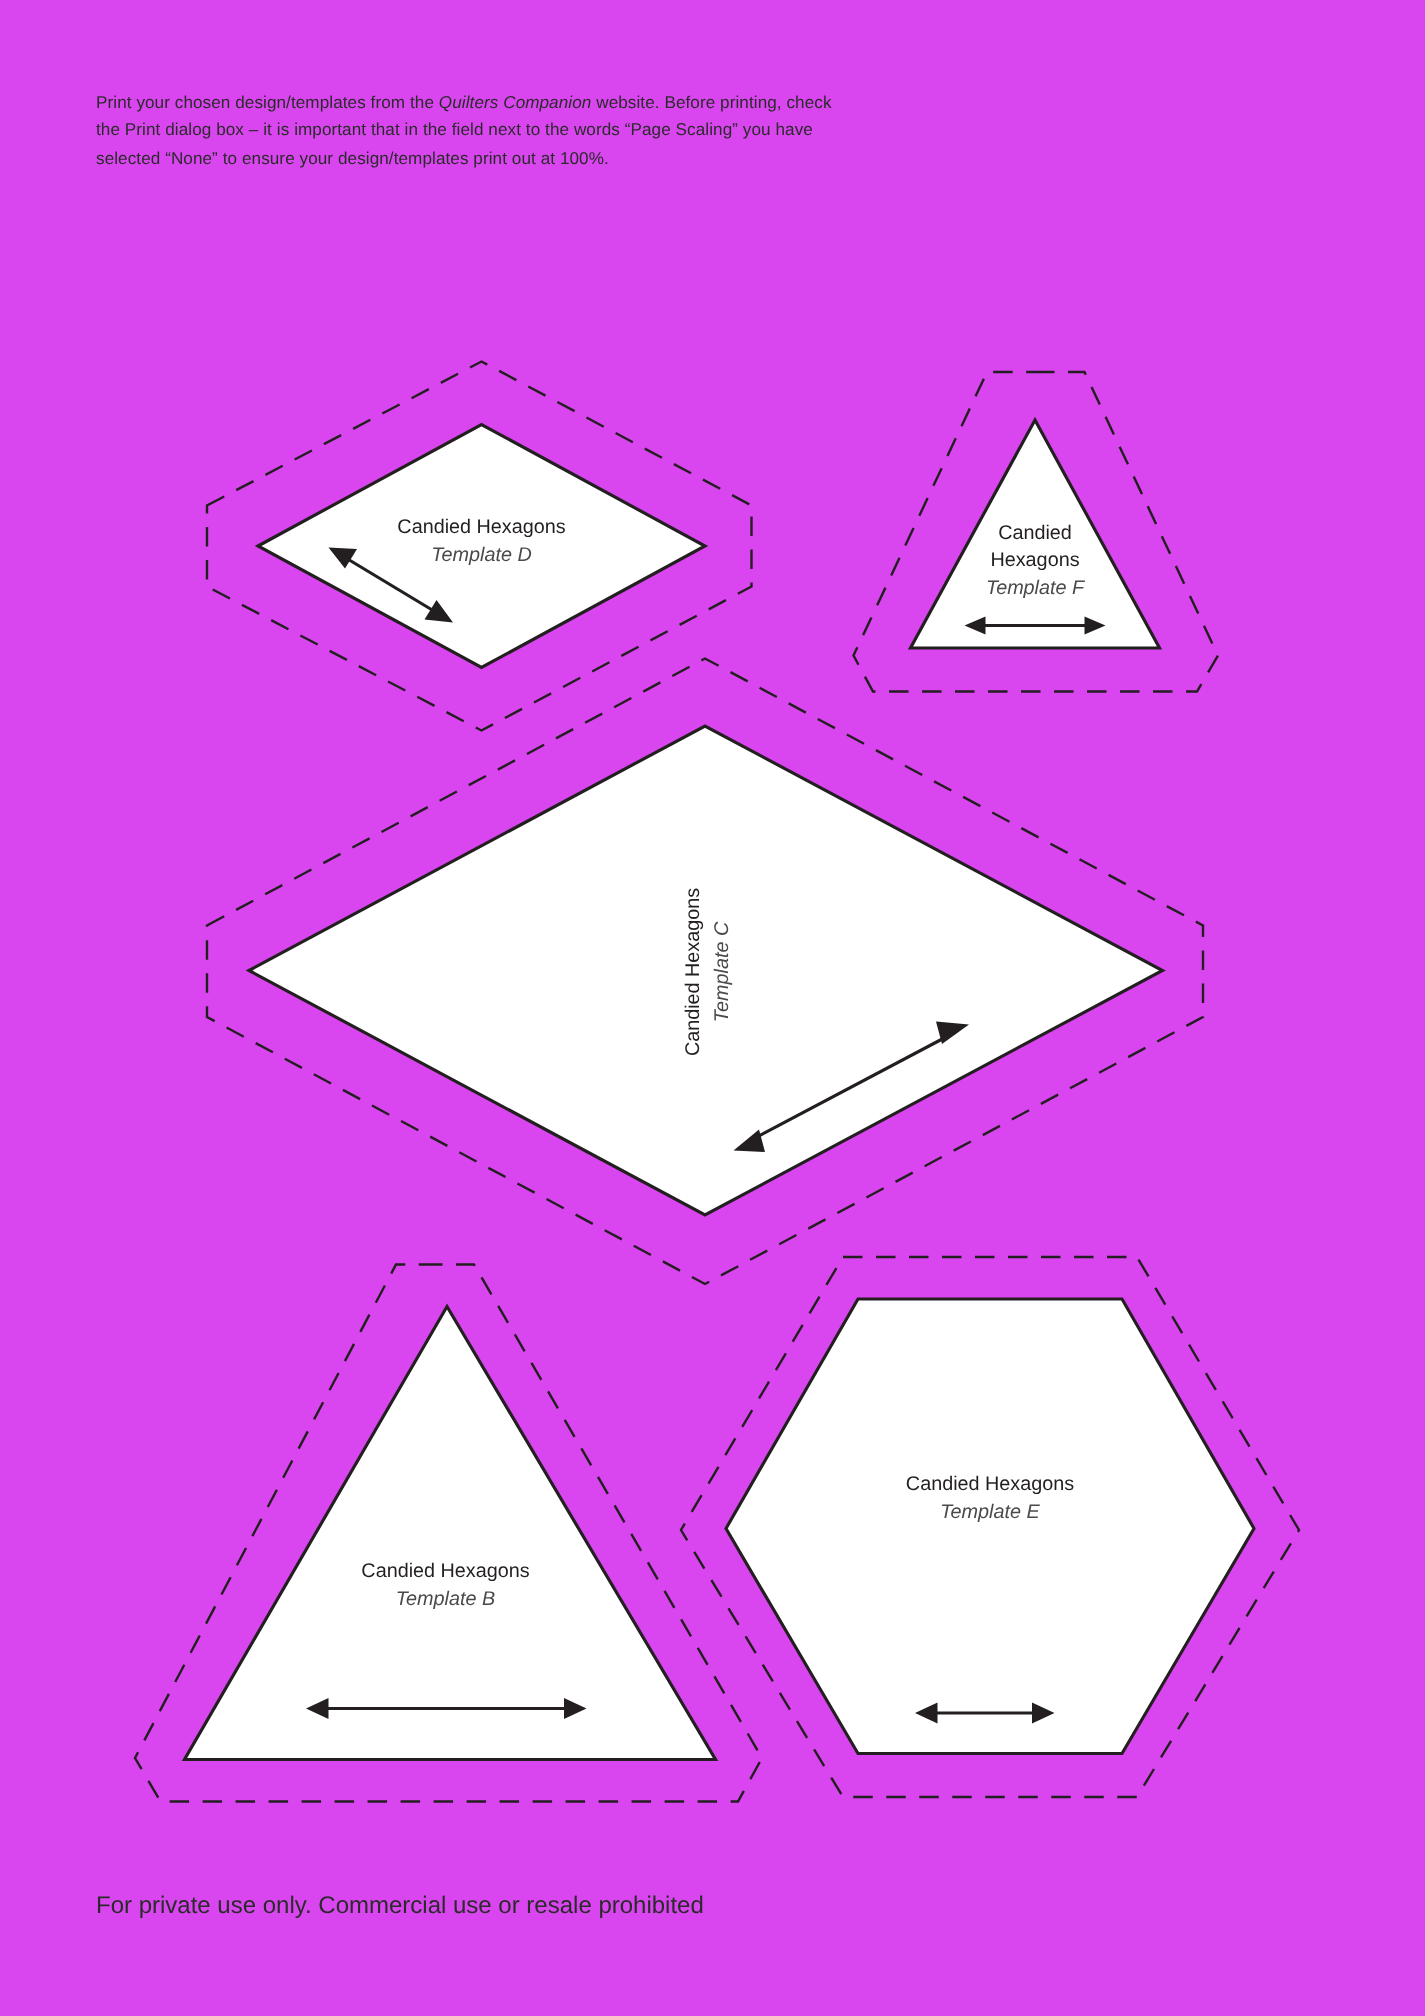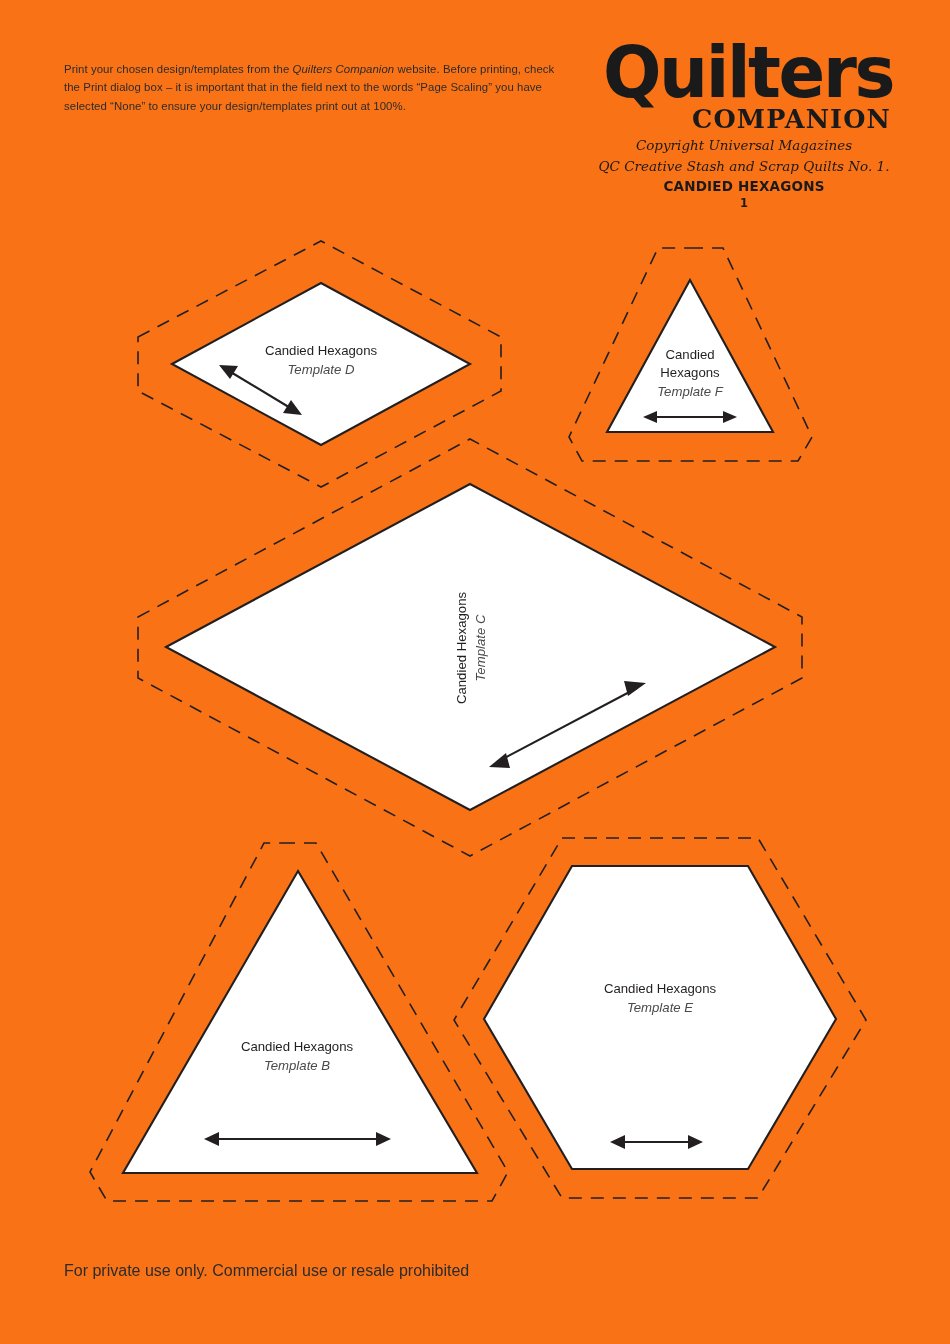--- a/index.html
+++ b/index.html
@@ -11,21 +11,21 @@
     width: 950px;
     height: 1344px;
     position: relative;
     overflow: hidden;
     font-family: "Liberation Sans", sans-serif;
     color: #231f20;
   }
   .page {
     position: absolute;
     inset: 0;
-    background: #f97316;
+    background: #d946ef;
   }
 
   
   .instructions {
     position: absolute;
     left: 64px;
     top: 60px;
     width: 500px;
     font-size: 11.4px;
     line-height: 1.62;
@@ -139,28 +139,20 @@
 </style>
 </head>
 <body>
 
 <div class="page">
 
   <div class="instructions">
     <span>Print your chosen design/templates from the </span><span class="ital">Quilters Companion</span><span> website. Before printing, check the Print dialog box – it is important that in the field next to the words “Page Scaling” you have selected “None” to ensure your design/templates print out at 100%.</span>
   </div>
 
-  <div class="brand">
-    <div class="brand-word">Quilters</div>
-    <div class="brand-sub">COMPANION</div>
-    <div class="brand-line">Copyright Universal Magazines</div>
-    <div class="brand-line">QC Creative Stash and Scrap Quilts No. 1.</div>
-    <div class="brand-title">CANDIED HEXAGONS</div>
-    <div class="brand-page">1</div>
-  </div>
 
   <svg id="templates-canvas" viewBox="0 0 950 1344">
 
     <g>
       <path class="cut-line" d="M 138 337 L 321 241 L 501 337 L 501 391 L 321 487 L 138 391 Z"></path>
       <path class="sew-line" d="M 172 364 L 321 283 L 470 364 L 321 445 Z"></path>
       <text class="tpl-label" x="321" y="355" text-anchor="middle">Candied Hexagons</text>
       <text class="tpl-label-sub" x="321" y="374" text-anchor="middle">Template D</text>
       <g>
         <line class="grain-arrow" x1="224" y1="368" x2="297" y2="412"></line>

